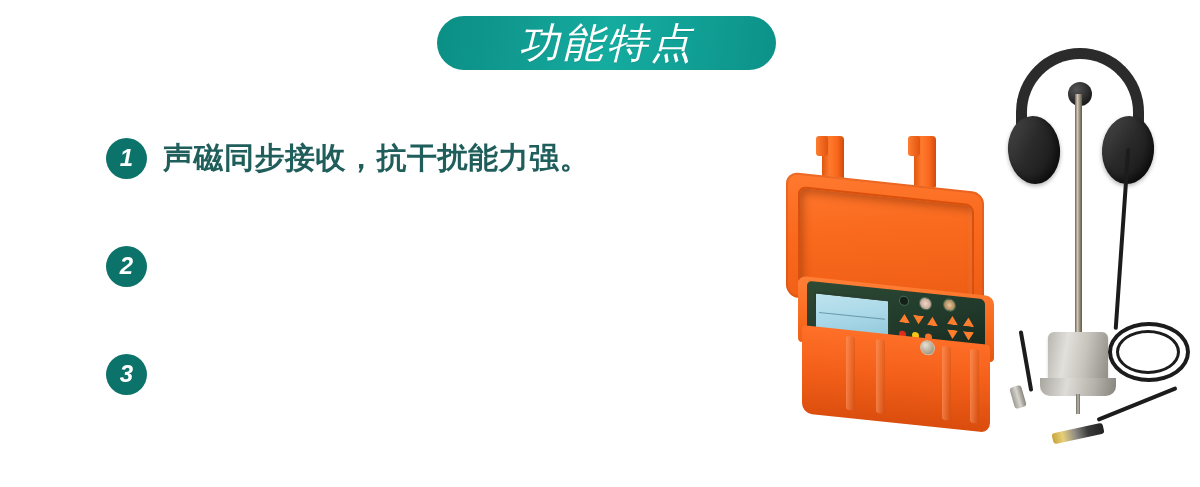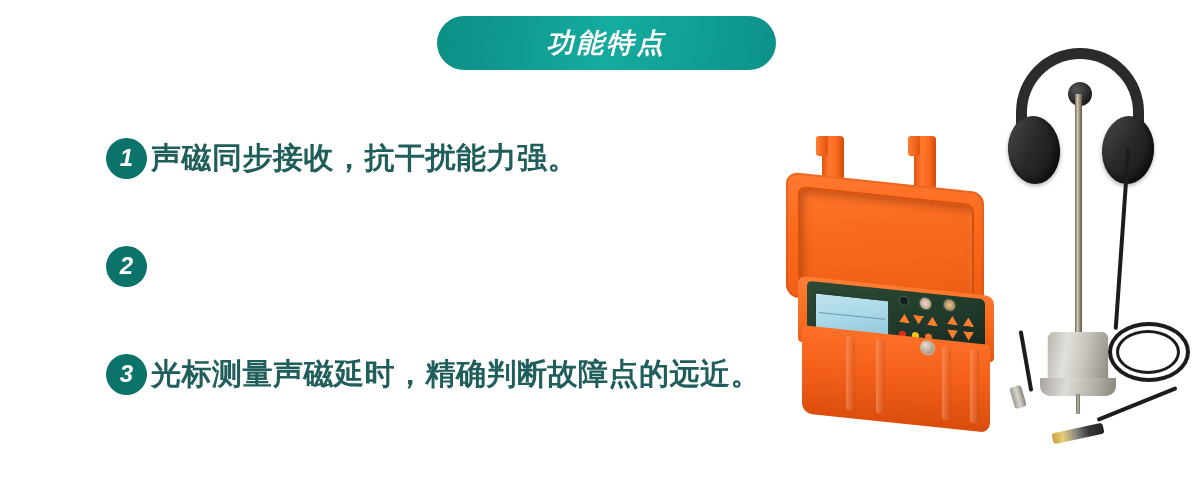--- a/index.html
+++ b/index.html
@@ -23,22 +23,22 @@
     width: 339px;
     height: 54px;
     border-radius: 27px;
     background: linear-gradient(100deg, #0b8f85 0%, #10998f 22%, #15aca0 50%, #11a095 74%, #0c9188 100%);
     display: flex;
     align-items: center;
     justify-content: center;
   }
   #header-title {
     color: #ffffff;
-    font-size: 27px;
-    font-weight: bold;
+    font-size: 41px;
+    font-weight: normal;
     font-style: italic;
     letter-spacing: 3px;
     line-height: 1;
     white-space: nowrap;
     text-shadow: 0 1px 1px rgba(0,0,0,.08);
   }
 
   
   #feature-list {
     position: absolute;
@@ -61,21 +61,21 @@
     color: #ffffff;
     font-size: 24px;
     font-weight: bold;
     font-style: italic;
     display: flex;
     align-items: center;
     justify-content: center;
     line-height: 1;
   }
   .feature-text {
-    margin-left: 4px;
+    margin-left: 16px;
     color: #1f5e5b;
     font-size: 30px;
     font-weight: bold;
     line-height: 1.2;
     white-space: nowrap;
     letter-spacing: 0.5px;
   }
 
   
   #product-photo {
@@ -382,21 +382,20 @@
     <span class="feature-badge">1</span>
     <span class="feature-text">声磁同步接收，抗干扰能力强。</span>
   </div>
 
   <div class="feature-item">
     <span class="feature-badge">2</span>
   </div>
 
   <div class="feature-item">
     <span class="feature-badge">3</span>
-    <span class="feature-text">光标测量声磁延时，精确判断故障点的远近。</span>
   </div>
 
 </div>
 
 <div id="product-photo">
 
   <div id="case-assembly">
     <div class="lid-latch" id="lid-latch-left"></div>
     <div class="lid-latch" id="lid-latch-right"></div>
 

